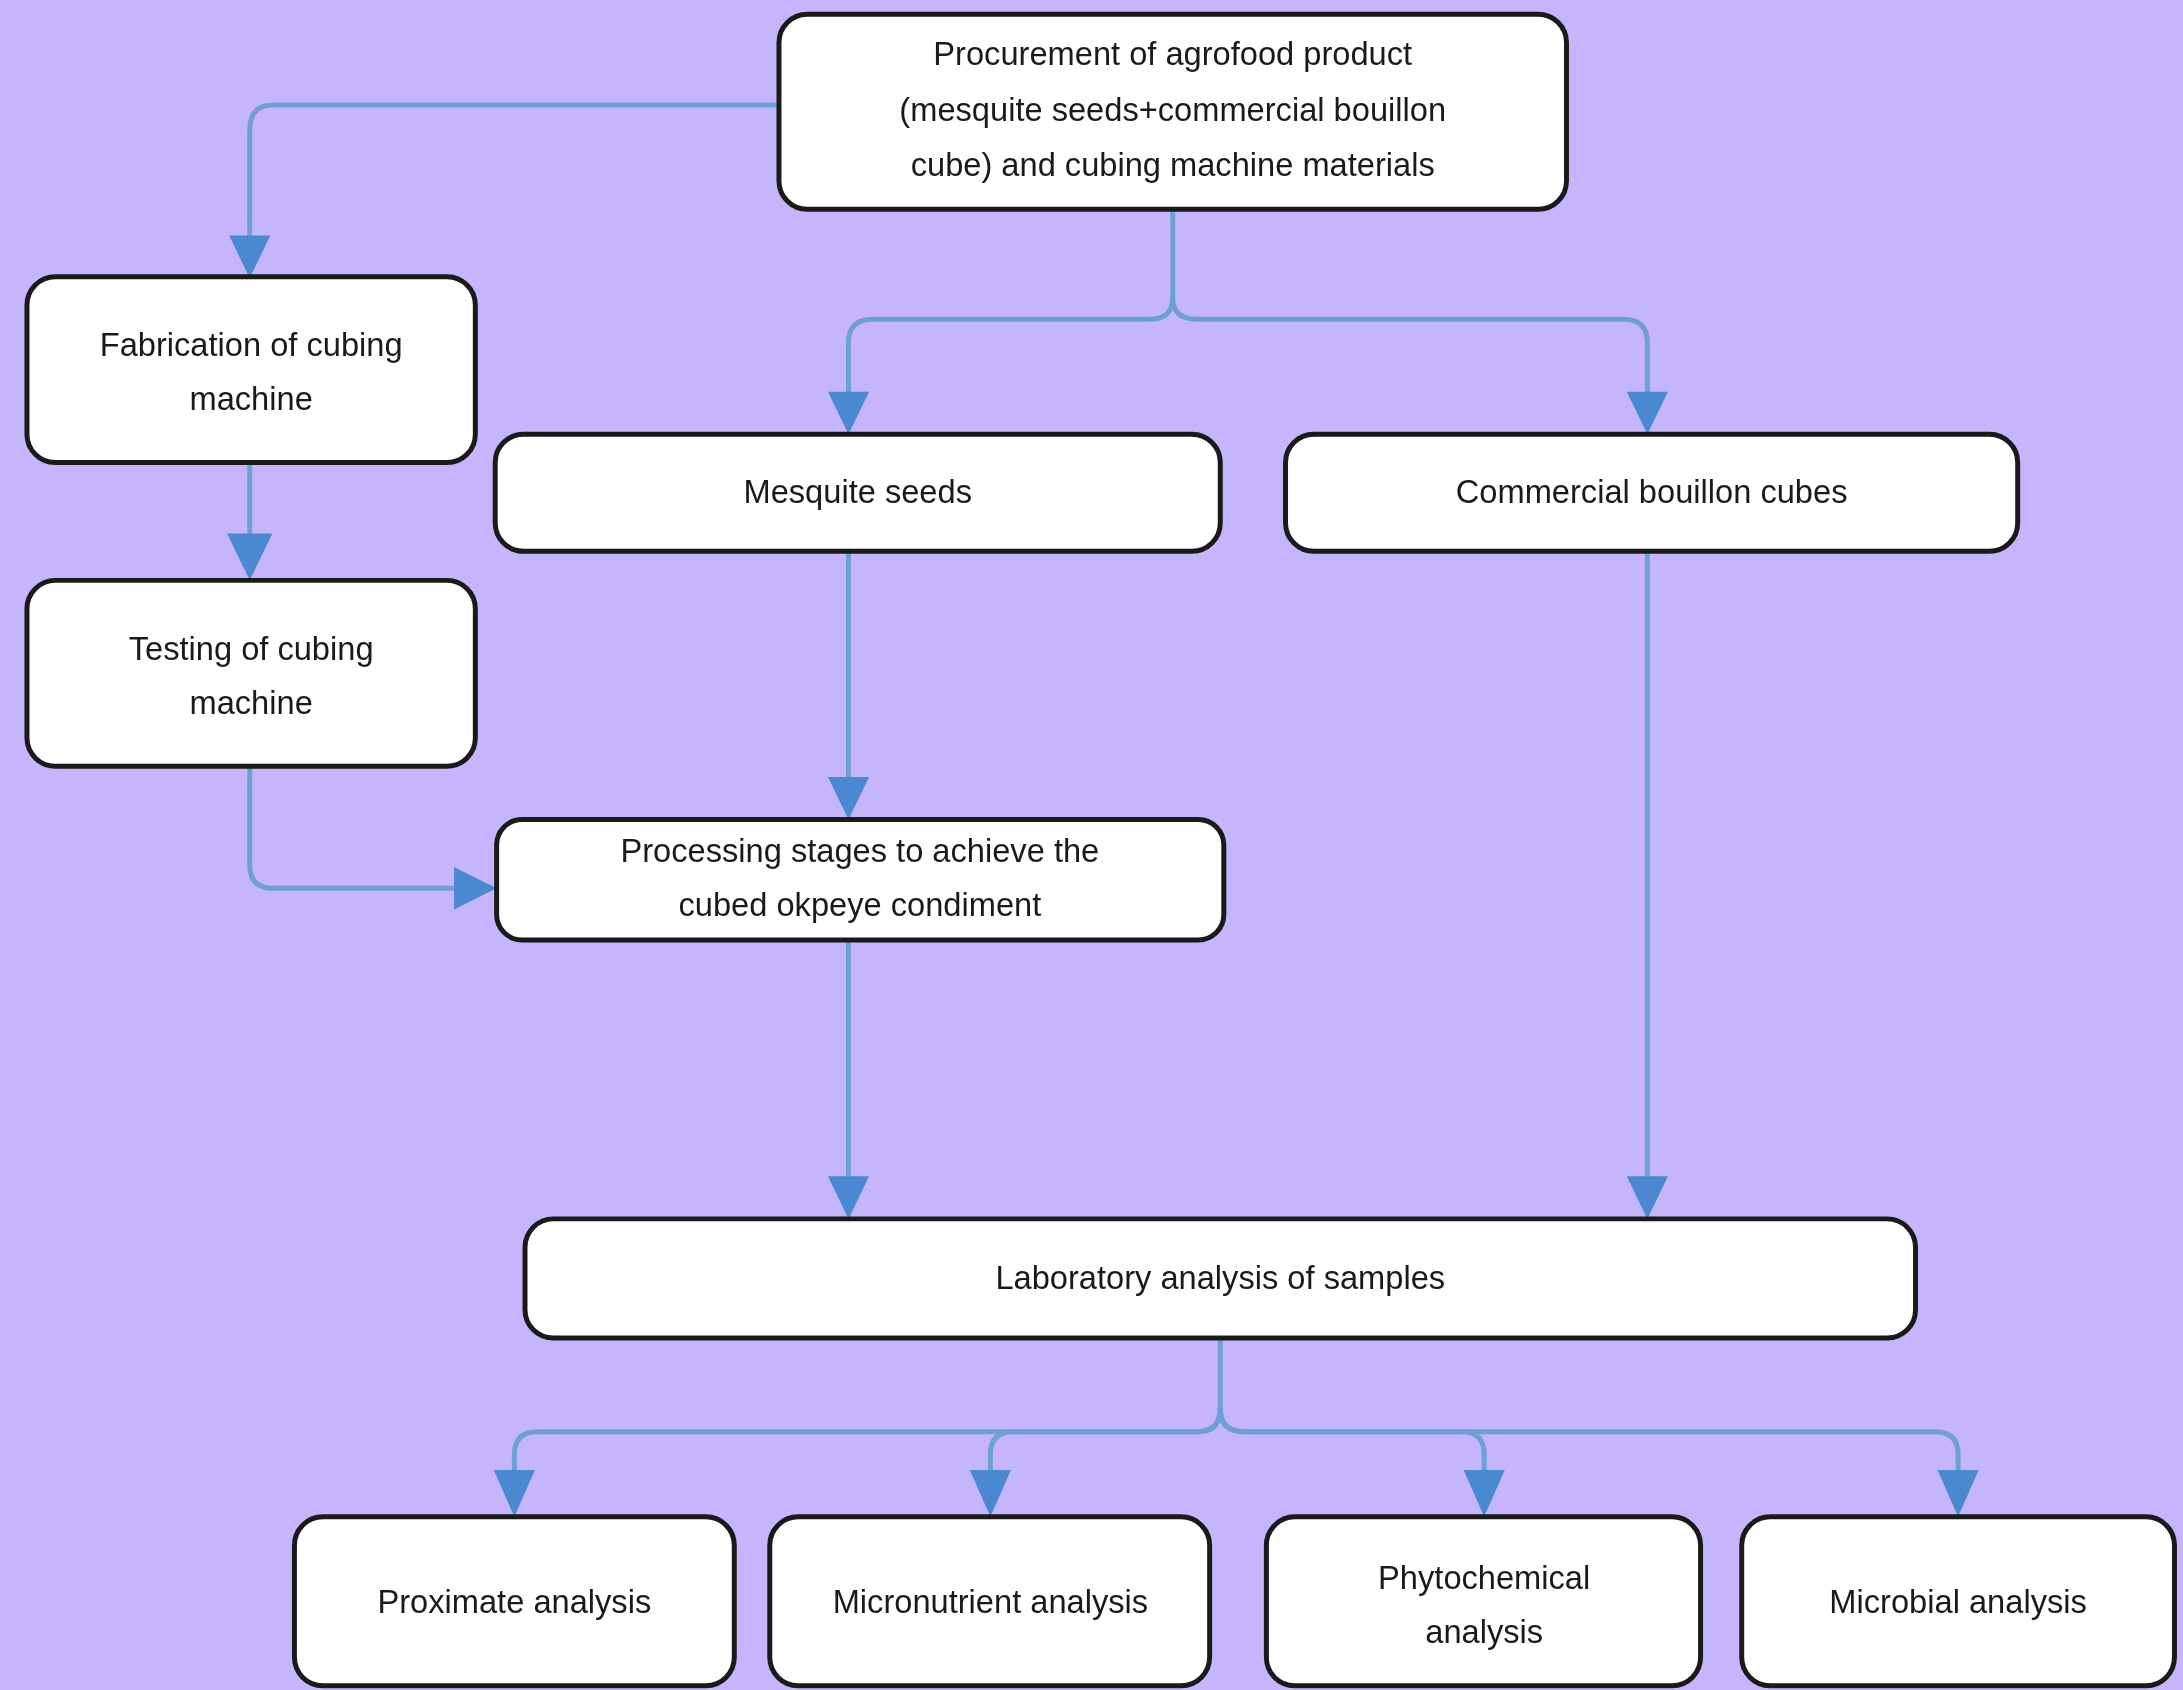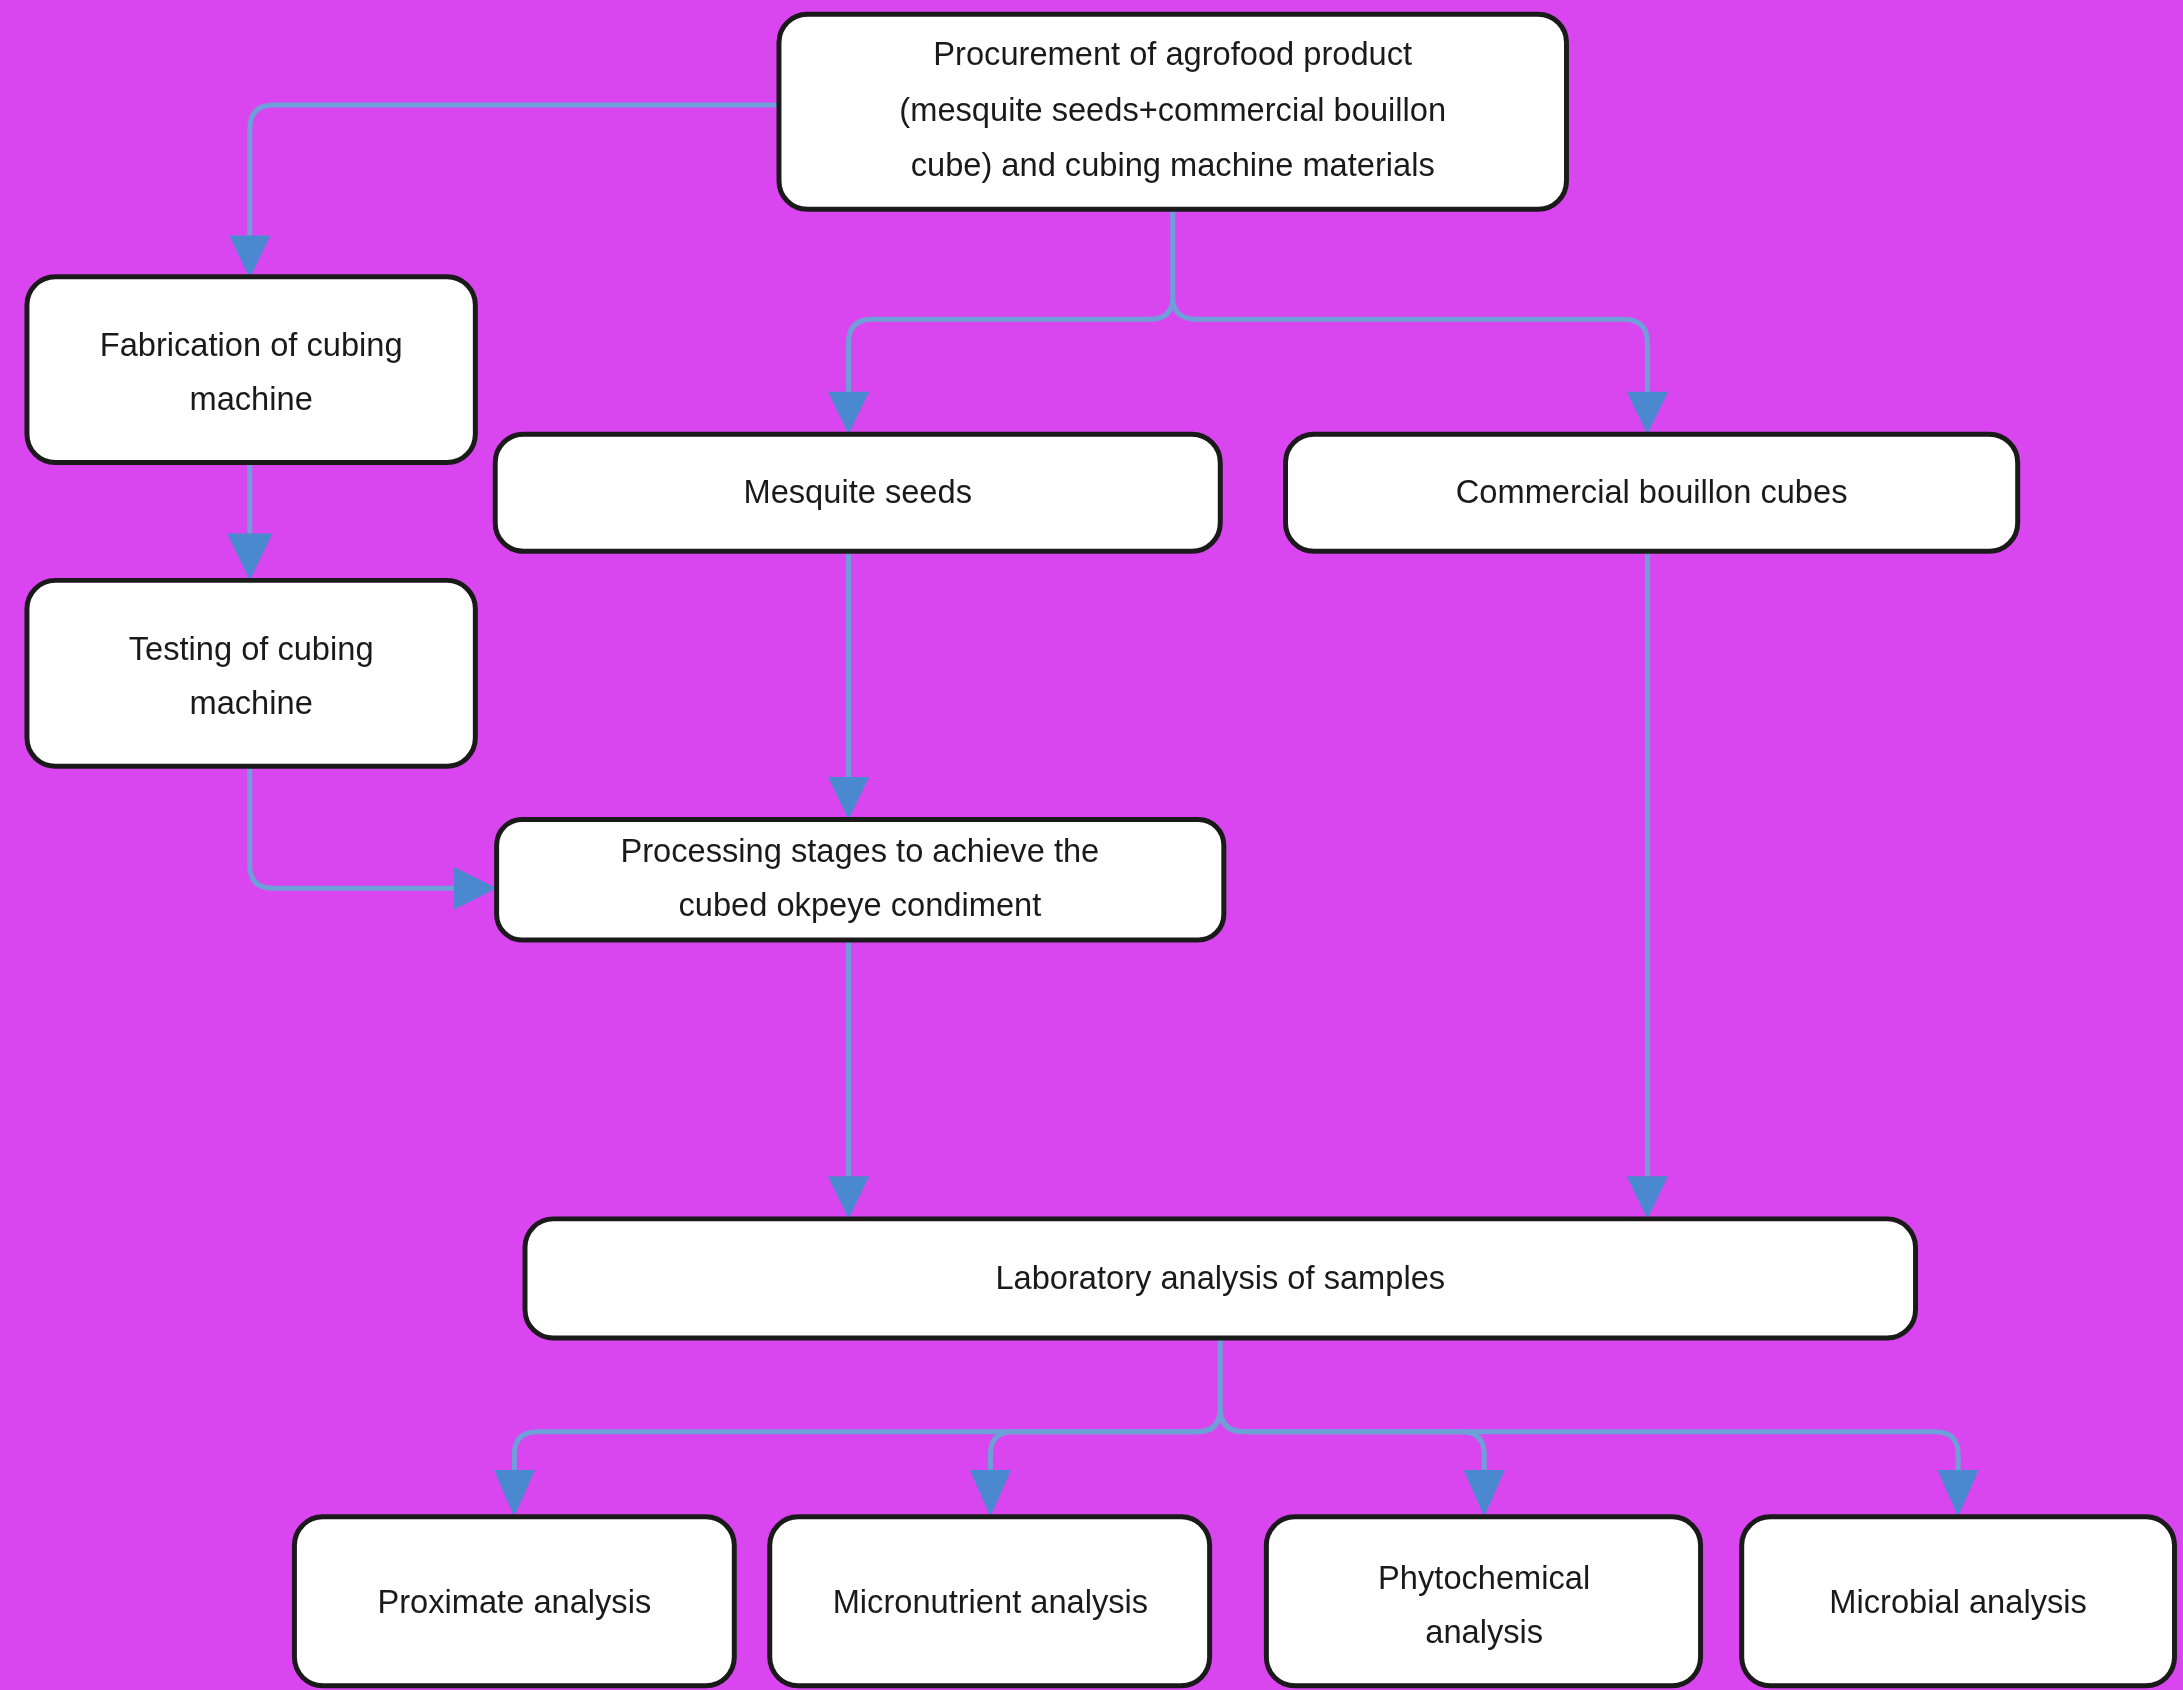--- a/index.html
+++ b/index.html
@@ -7,21 +7,21 @@
     padding: 0;
     background: #ffffff;
   }
   body {
     font-family: "Liberation Sans", sans-serif;
   }
   #flowchart-root {
     position: relative;
     width: 2183px;
     height: 1690px;
-    background: #d946ef;
+    background: #c4b5fd;
     overflow: hidden;
   }
   svg.diagram {
     position: absolute;
     top: 0;
     left: 0;
     width: 2183px;
     height: 1690px;
     display: block;
   }

